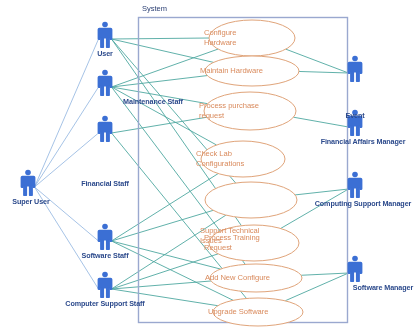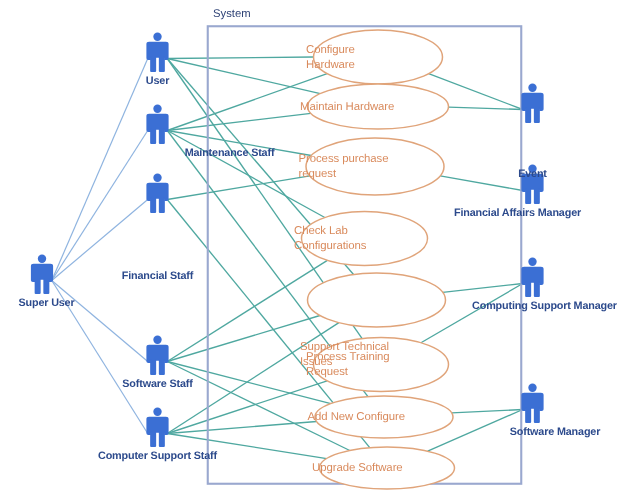--- a/index.html
+++ b/index.html
@@ -167,17 +167,17 @@
 Request</div>
       <div class="uc-label" style="left: 256px; top: 278px; width: 102px;">Add New Configure</div>
       <div class="uc-label" style="left: 258px; top: 312px; width: 100px;">Upgrade Software</div>
       <div class="actor-label" style="left: 105px; top: 49px;">User</div>
       <div class="actor-label" style="left: 105px; top: 97px; margin-left: 48px;">Maintenance Staff</div>
       <div class="actor-label" style="left: 105px; top: 143px; margin-top: 36px;">Financial Staff</div>
       <div class="actor-label" style="left: 31px; top: 197px;">Super User</div>
       <div class="actor-label" style="left: 105px; top: 251px; text-align: right;">Software Staff</div>
       <div class="actor-label" style="left: 105px; top: 299px;">Computer Support Staff</div>
       <div class="actor-label" style="left: 355px; top: 83px; margin-top: 28px;">Event</div>
-      <div class="actor-label" style="left: 345px; top: 137px;">Financial Affairs Manager</div>
+      <div class="actor-label" style="left: 363px; top: 137px;">Financial Affairs Manager</div>
       <div class="actor-label" style="left: 355px; top: 199px; padding-left: 16px;">Computing Support Manager</div>
-      <div class="actor-label" style="left: 355px; top: 283px; padding-left: 30px;">Software Manager</div>
+      <div class="actor-label" style="left: 368px; top: 283px; padding-left: 30px;">Software Manager</div>
     </div>
 </div>
 
 </body></html>

